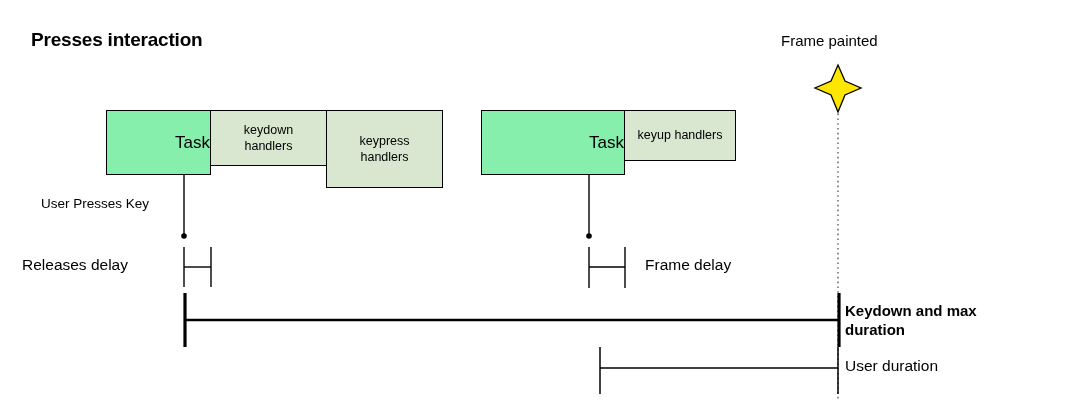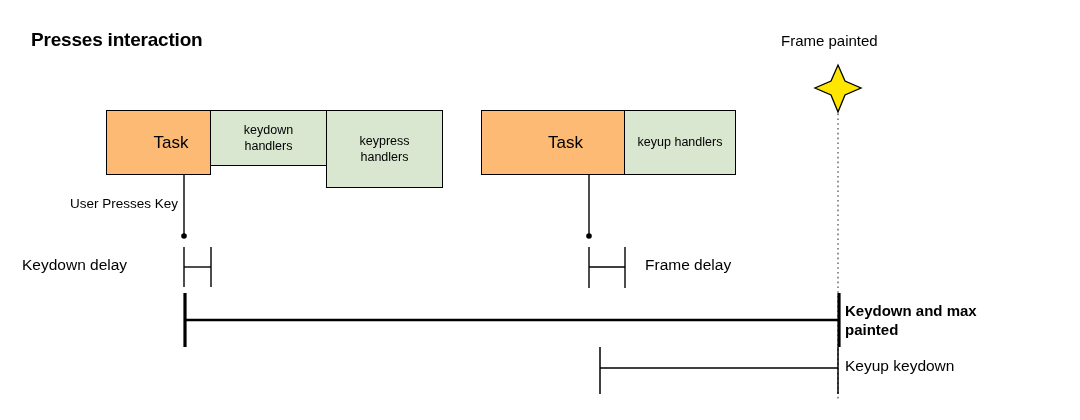--- a/index.html
+++ b/index.html
@@ -48,21 +48,20 @@
   .frame-painted {
     left: 781px;
     top: 32px;
     font-size: 15px;
   }
 
   .user-presses {
     left: 41px;
     top: 196px;
     font-size: 13.5px;
-    margin-left: 29px;
   }
 
   .user-releases {
     left: 610px;
     top: 196px;
     font-size: 13.5px;
   }
 
   .keydown-delay {
     left: 22px;
@@ -96,22 +95,22 @@
   .box {
     position: absolute;
     box-sizing: border-box;
     border: 1.4px solid #000000;
     display: flex;
     align-items: center;
     justify-content: center;
     text-align: center;
   }
   .box-task {
-    background: #fdba74;
-    justify-content: center;
+    background: #86efac;
+    justify-content: flex-end;
     padding-left: 8px;
   }
   .box-task .box-text {
     padding-left: 17px;
     font-size: 17px;
   }
   .box-handler {
     background: #d9e7d0;
   }
   .box-handler .box-text {
@@ -120,21 +119,21 @@
   }
 
   .box-text { white-space: pre-line; }
 
   
   #task-box-1      { left: 106px; top: 110px; width: 105px; height: 65px; }
   #keydown-box     { left: 210px; top: 110px; width: 117px; height: 56px; }
   #keypress-box    { left: 326px; top: 110px; width: 117px; height: 78px; }
   
   #task-box-2      { left: 481px; top: 110px; width: 144px; height: 65px; }
-  #keyup-box       { left: 624px; top: 110px; width: 112px; height: 65px; }
+  #keyup-box       { left: 624px; top: 110px; width: 112px; height: 51px; }
 </style>
 </head>
 <body>
 
 <div id="diagram-root">
 
   <svg class="svg-layer" viewBox="0 0 1080 420">
 
     <line x1="838" y1="104" x2="838" y2="400" stroke="#555555" stroke-width="1.3" stroke-dasharray="1.6,3.2"></line>
 
@@ -188,19 +187,19 @@
   <div class="box box-handler" id="keyup-box">
     <span class="box-text">keyup handlers</span>
   </div>
 
   <div class="lbl title">Presses interaction</div>
 
   <div class="lbl frame-painted">Frame painted</div>
 
   <div class="lbl user-presses">User Presses Key</div>
 
-  <div class="lbl keydown-delay">Keydown delay</div>
+  <div class="lbl keydown-delay">Releases delay</div>
   <div class="lbl keyup-delay">Frame delay</div>
 
-  <div class="lbl keydown-max">Keydown and max painted</div>
-  <div class="lbl keyup-duration">Keyup keydown</div>
+  <div class="lbl keydown-max">Keydown and max duration</div>
+  <div class="lbl keyup-duration">User duration</div>
 
 </div>
 
 </body></html>

